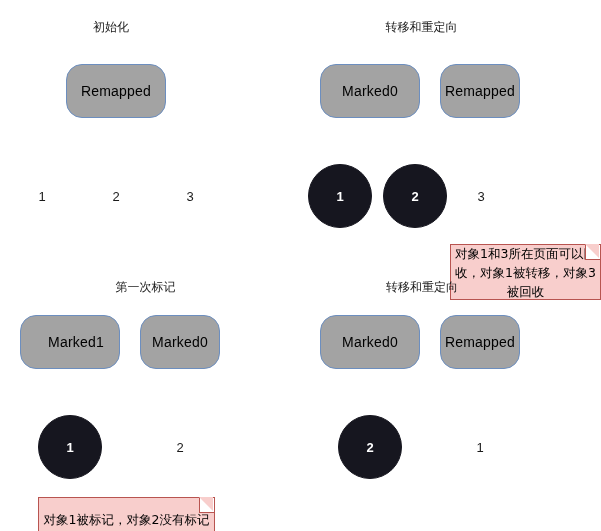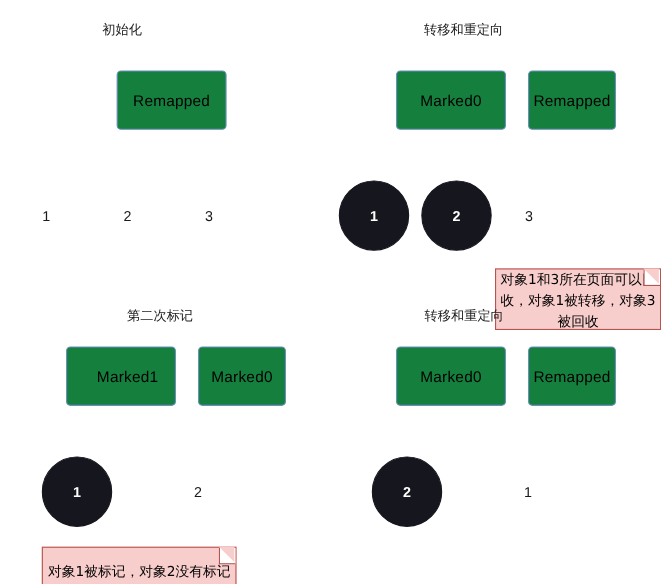--- a/index.html
+++ b/index.html
@@ -30,31 +30,30 @@
     line-height: 14px;
     color: #1a1a1a;
     white-space: nowrap;
     text-align: center;
     font-family: "DejaVu Sans", "Liberation Sans", sans-serif;
   }
 
   
   .state-box {
     position: absolute;
-    background: #15803d;
+    background: #a3a3a3;
     border: 1px solid #6c8ebf;
-    border-radius: 4px;
+    border-radius: 16px;
     box-sizing: border-box;
     display: flex;
     align-items: center;
     justify-content: center;
     font-size: 14px;
     color: #000000;
     letter-spacing: 0.2px;
-    margin-left: 40px;
   }
 
   
   .obj-circle {
     position: absolute;
     border-radius: 50%;
     box-sizing: border-box;
     display: flex;
     align-items: center;
     justify-content: center;
@@ -135,21 +134,21 @@
 
   <div class="obj-circle dark" style="left:308px; top:148px; width:64px; height:64px;">1</div>
   <div class="obj-circle dark" style="left:383px; top:148px; width:64px; height:64px;">2</div>
   <div class="obj-circle light" style="left:449px; top:148px; width:64px; height:64px;">3</div>
 
   <div class="note" style="left:450px; top:228px; width:151px; height:56px;">
     <span class="note-text">对象1和3所在页面可以回收，对象1被转移，对象3被回收</span>
     <span class="fold"></span>
   </div>
 
-  <div class="section-title" style="left:98px; top:264px; width:95px;">第二次标记</div>
+  <div class="section-title" style="left:98px; top:264px; width:95px;">第一次标记</div>
 
   <div class="state-box" style="left:20px; top:299px; width:100px; height:54px;padding-left:12px;">Marked1</div>
   <div class="state-box" style="left:140px; top:299px; width:80px; height:54px;">Marked0</div>
 
   <div class="obj-circle dark" style="left:38px; top:399px; width:64px; height:64px;">1</div>
   <div class="obj-circle light" style="left:148px; top:399px; width:64px; height:64px;">2</div>
 
   <div class="note" style="left:38px; top:481px; width:177px; height:45px;">
     <span class="note-text">对象1被标记，对象2没有标记</span>
     <span class="fold"></span>

